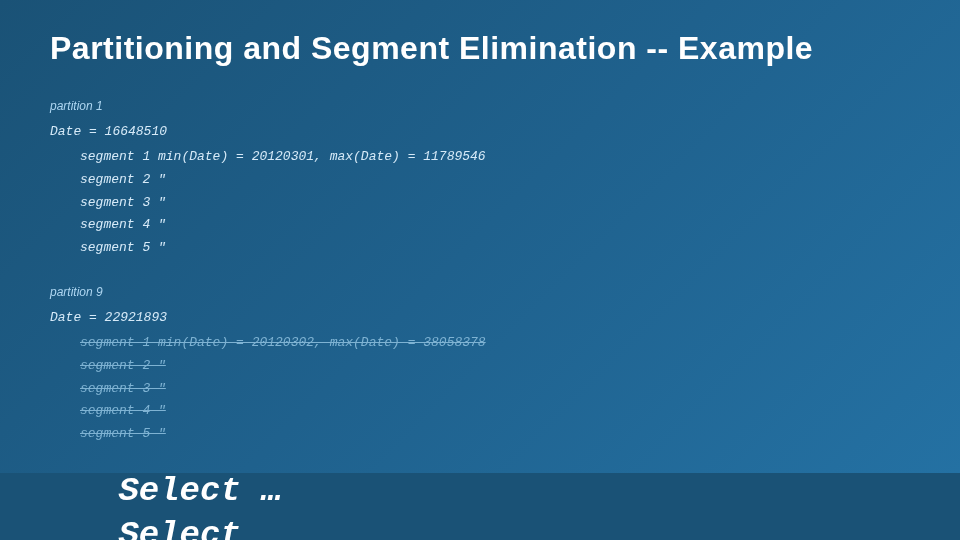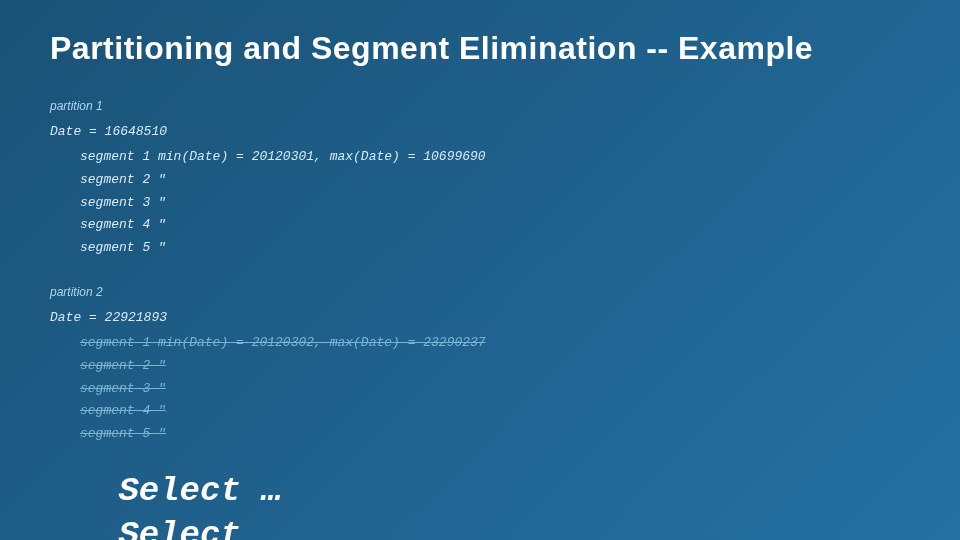--- a/index.html
+++ b/index.html
@@ -8,21 +8,21 @@
       width: 960px;
       height: 540px;
       overflow: hidden;
       background-color: #1a5276;
       font-family: 'Courier New', Courier, monospace;
       color: #ffffff;
     }
 
     .slide {
       width: 960px;
-      height: 540px;
+      height: 473px;
       background: linear-gradient(135deg, #1a5276 0%, #1f618d 50%, #2471a3 100%);
       padding: 30px 50px;
       position: relative;
     }
 
     .title {
       font-family: 'Arial', sans-serif;
       font-size: 32px;
       font-weight: bold;
       color: #ffffff;
@@ -96,33 +96,33 @@
 <div class="slide">
   <div class="title">Partitioning and Segment Elimination -- Example</div>
 
   <div class="content-area">
     <div class="left-panel">
 
       <div class="partition-block">
         <div class="partition-label">partition 1</div>
         <div class="date-line">Date = 16648510</div>
         <div class="segment-line">
-          <span>segment 1 </span><span>min(Date) = 20120301, max(Date) = 10699690</span>
+          <span>segment 1 </span><span>min(Date) = 20120301, max(Date) = 11789546</span>
         </div>
         <div class="segment-line">segment 2 "</div>
         <div class="segment-line">segment 3 "</div>
         <div class="segment-line">segment 4 "</div>
         <div class="segment-line">segment 5 "</div>
       </div>
 
       <div class="partition-block">
-        <div class="partition-label">partition 2</div>
+        <div class="partition-label">partition 9</div>
         <div class="date-line">Date = 22921893</div>
         <div class="segment-line segment-strikethrough">
-          <span>segment 1 </span><span>min(Date) = 20120302, max(Date) = 23290237</span>
+          <span>segment 1 </span><span>min(Date) = 20120302, max(Date) = 38058378</span>
         </div>
         <div class="segment-line segment-strikethrough">segment 2 "</div>
         <div class="segment-line segment-strikethrough">segment 3 "</div>
         <div class="segment-line segment-strikethrough">segment 4 "</div>
         <div class="segment-line segment-strikethrough">segment 5 "</div>
       </div>
 
     </div>
 
     <div class="right-panel">

